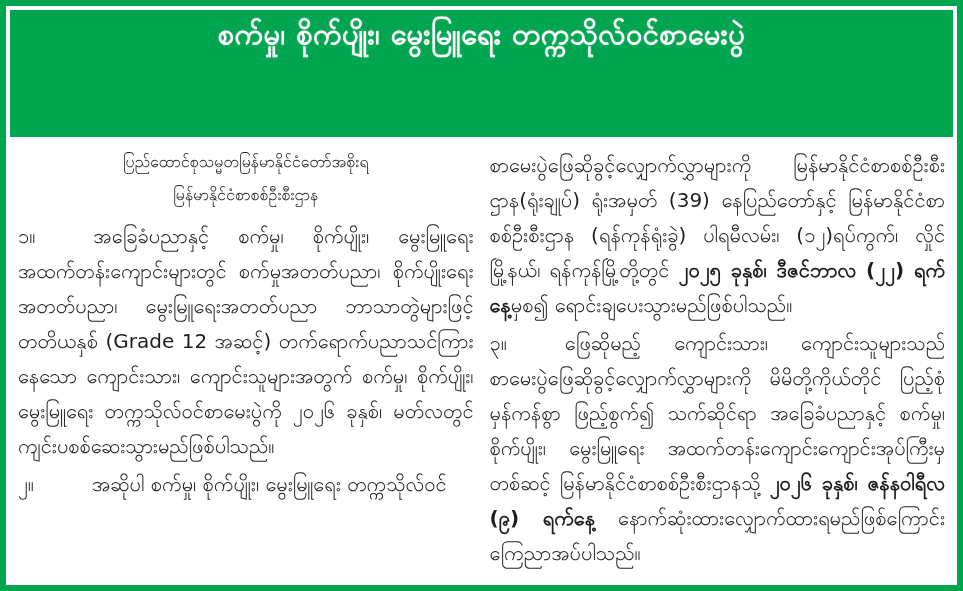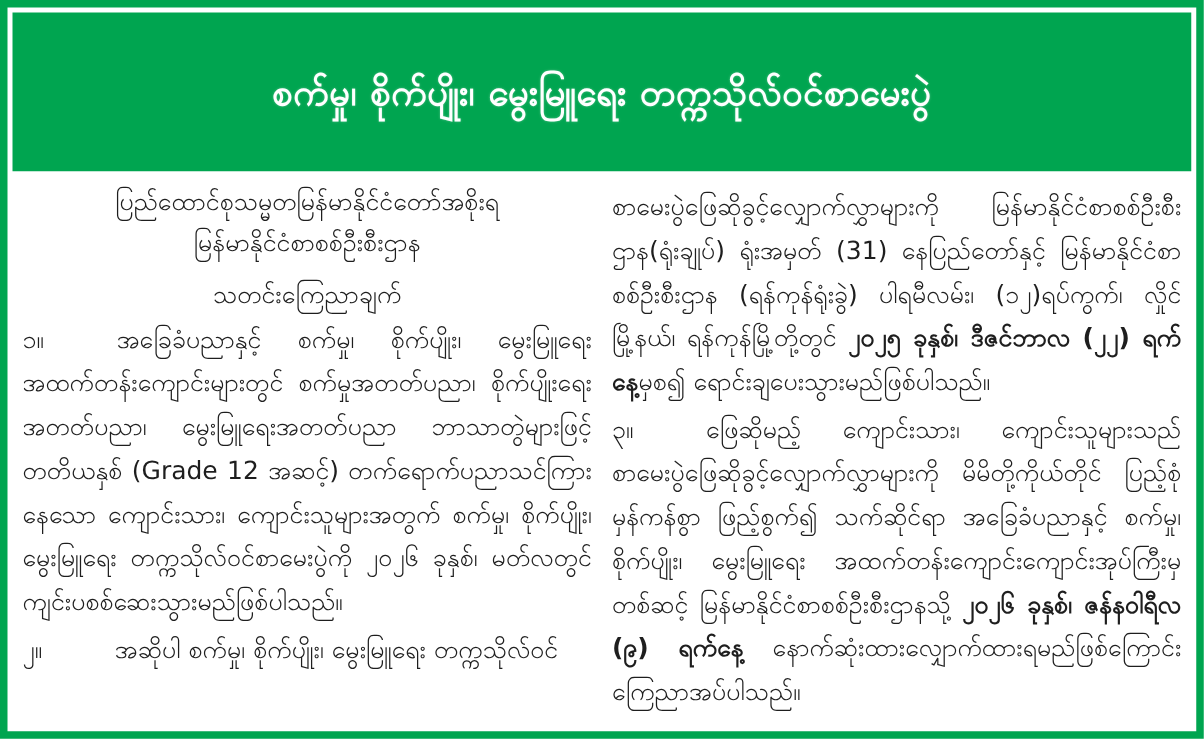--- a/index.html
+++ b/index.html
@@ -17,21 +17,21 @@
     overflow: hidden;
   }
   .banner {
     width: 100%;
     height: 127px;
     background: #00a550;
     color: #ffffff;
     text-align: center;
     font-weight: bold;
     display: flex;
-    flex-direction: column;
+    flex-direction: row;
     justify-content: center;
     gap: 6px;
   }
   .banner .line {
     font-size: 29px;
     line-height: 48px;
     text-shadow: 0 0 2px rgba(255,255,255,0.35);
     letter-spacing: 0.5px;
   }
   .content {
@@ -39,21 +39,21 @@
     gap: 16px;
     padding: 8px 8px 0 8px;
     color: #1e1e1e;
   }
   .col {
     flex: 1;
     font-size: 20px;
     line-height: 35px;
   }
   .headings { text-align: center; }
-  .heading-line { font-size: 20px; line-height: 33px; }
+  .heading-line { font-size: 16px; line-height: 33px; }
   .announce { text-align: center; margin-top: 8px; }
   .announce .heading-line { line-height: 32px; }
   .para {
     text-align: justify;
     margin-top: 3px;
   }
   .pnum { display: inline-block; }
   .ptab { display: inline-block; width: 58px; }
   .b, b { font-weight: bold; }
   .signature {
@@ -75,33 +75,32 @@
   </div>
 
   <div class="content">
 
     <div class="col">
       <div class="headings">
         <div class="heading-line">ပြည်ထောင်စုသမ္မတမြန်မာနိုင်ငံတော်အစိုးရ</div>
         <div class="heading-line">မြန်မာနိုင်ငံစာစစ်ဦးစီးဌာန</div>
       </div>
       <div class="announce">
-        <div class="heading-line">သတင်းကြေညာချက်</div>
       </div>
       <p class="para">
         <span class="pnum">၁။</span><span class="ptab"></span><span>အခြေခံပညာနှင့် စက်မှု၊ စိုက်ပျိုး၊ မွေးမြူရေး အထက်တန်းကျောင်းများတွင် စက်မှုအတတ်ပညာ၊ စိုက်ပျိုးရေးအတတ်ပညာ၊ မွေးမြူရေးအတတ်ပညာ ဘာသာတွဲများဖြင့် တတိယနှစ် (Grade 12 အဆင့်) တက်ရောက်ပညာသင်ကြားနေသော ကျောင်းသား၊ ကျောင်းသူများအတွက် စက်မှု၊ စိုက်ပျိုး၊ မွေးမြူရေး တက္ကသိုလ်ဝင်စာမေးပွဲကို ၂၀၂၆ ခုနှစ်၊ မတ်လတွင် ကျင်းပစစ်ဆေးသွားမည်ဖြစ်ပါသည်။</span>
       </p>
       <p class="para">
         <span class="pnum">၂။</span><span class="ptab"></span><span>အဆိုပါ စက်မှု၊ စိုက်ပျိုး၊ မွေးမြူရေး တက္ကသိုလ်ဝင်</span>
       </p>
     </div>
 
     <div class="col">
       <p class="para">
-        <span>စာမေးပွဲဖြေဆိုခွင့်လျှောက်လွှာများကို မြန်မာနိုင်ငံစာစစ်ဦးစီးဌာန(ရုံးချုပ်) ရုံးအမှတ် (31) နေပြည်တော်နှင့် မြန်မာနိုင်ငံစာစစ်ဦးစီးဌာန (ရန်ကုန်ရုံးခွဲ) ပါရမီလမ်း၊ (၁၂)ရပ်ကွက်၊ လှိုင်မြို့နယ်၊ ရန်ကုန်မြို့တို့တွင် </span><span class="b">၂၀၂၅ ခုနှစ်၊ ဒီဇင်ဘာလ (၂၂) ရက်နေ့</span><span>မှစ၍ ရောင်းချပေးသွားမည်ဖြစ်ပါသည်။</span>
+        <span>စာမေးပွဲဖြေဆိုခွင့်လျှောက်လွှာများကို မြန်မာနိုင်ငံစာစစ်ဦးစီးဌာန(ရုံးချုပ်) ရုံးအမှတ် (39) နေပြည်တော်နှင့် မြန်မာနိုင်ငံစာစစ်ဦးစီးဌာန (ရန်ကုန်ရုံးခွဲ) ပါရမီလမ်း၊ (၁၂)ရပ်ကွက်၊ လှိုင်မြို့နယ်၊ ရန်ကုန်မြို့တို့တွင် </span><span class="b">၂၀၂၅ ခုနှစ်၊ ဒီဇင်ဘာလ (၂၂) ရက်နေ့</span><span>မှစ၍ ရောင်းချပေးသွားမည်ဖြစ်ပါသည်။</span>
       </p>
       <p class="para">
         <span class="pnum">၃။</span><span class="ptab"></span><span>ဖြေဆိုမည့် ကျောင်းသား၊ ကျောင်းသူများသည် စာမေးပွဲဖြေဆိုခွင့်လျှောက်လွှာများကို မိမိတို့ကိုယ်တိုင် ပြည့်စုံမှန်ကန်စွာ ဖြည့်စွက်၍ သက်ဆိုင်ရာ အခြေခံပညာနှင့် စက်မှု၊ စိုက်ပျိုး၊ မွေးမြူရေး အထက်တန်းကျောင်းကျောင်းအုပ်ကြီးမှတစ်ဆင့် မြန်မာနိုင်ငံစာစစ်ဦးစီးဌာနသို့ </span><span class="b">၂၀၂၆ ခုနှစ်၊ ဇန်နဝါရီလ (၉) ရက်နေ့</span><span> နောက်ဆုံးထားလျှောက်ထားရမည်ဖြစ်ကြောင်း ကြေညာအပ်ပါသည်။</span>
       </p>
       <div class="signature">မြန်မာနိုင်ငံစာစစ်ဦးစီးဌာန</div>
     </div>
 
   </div>
 </div>
 

